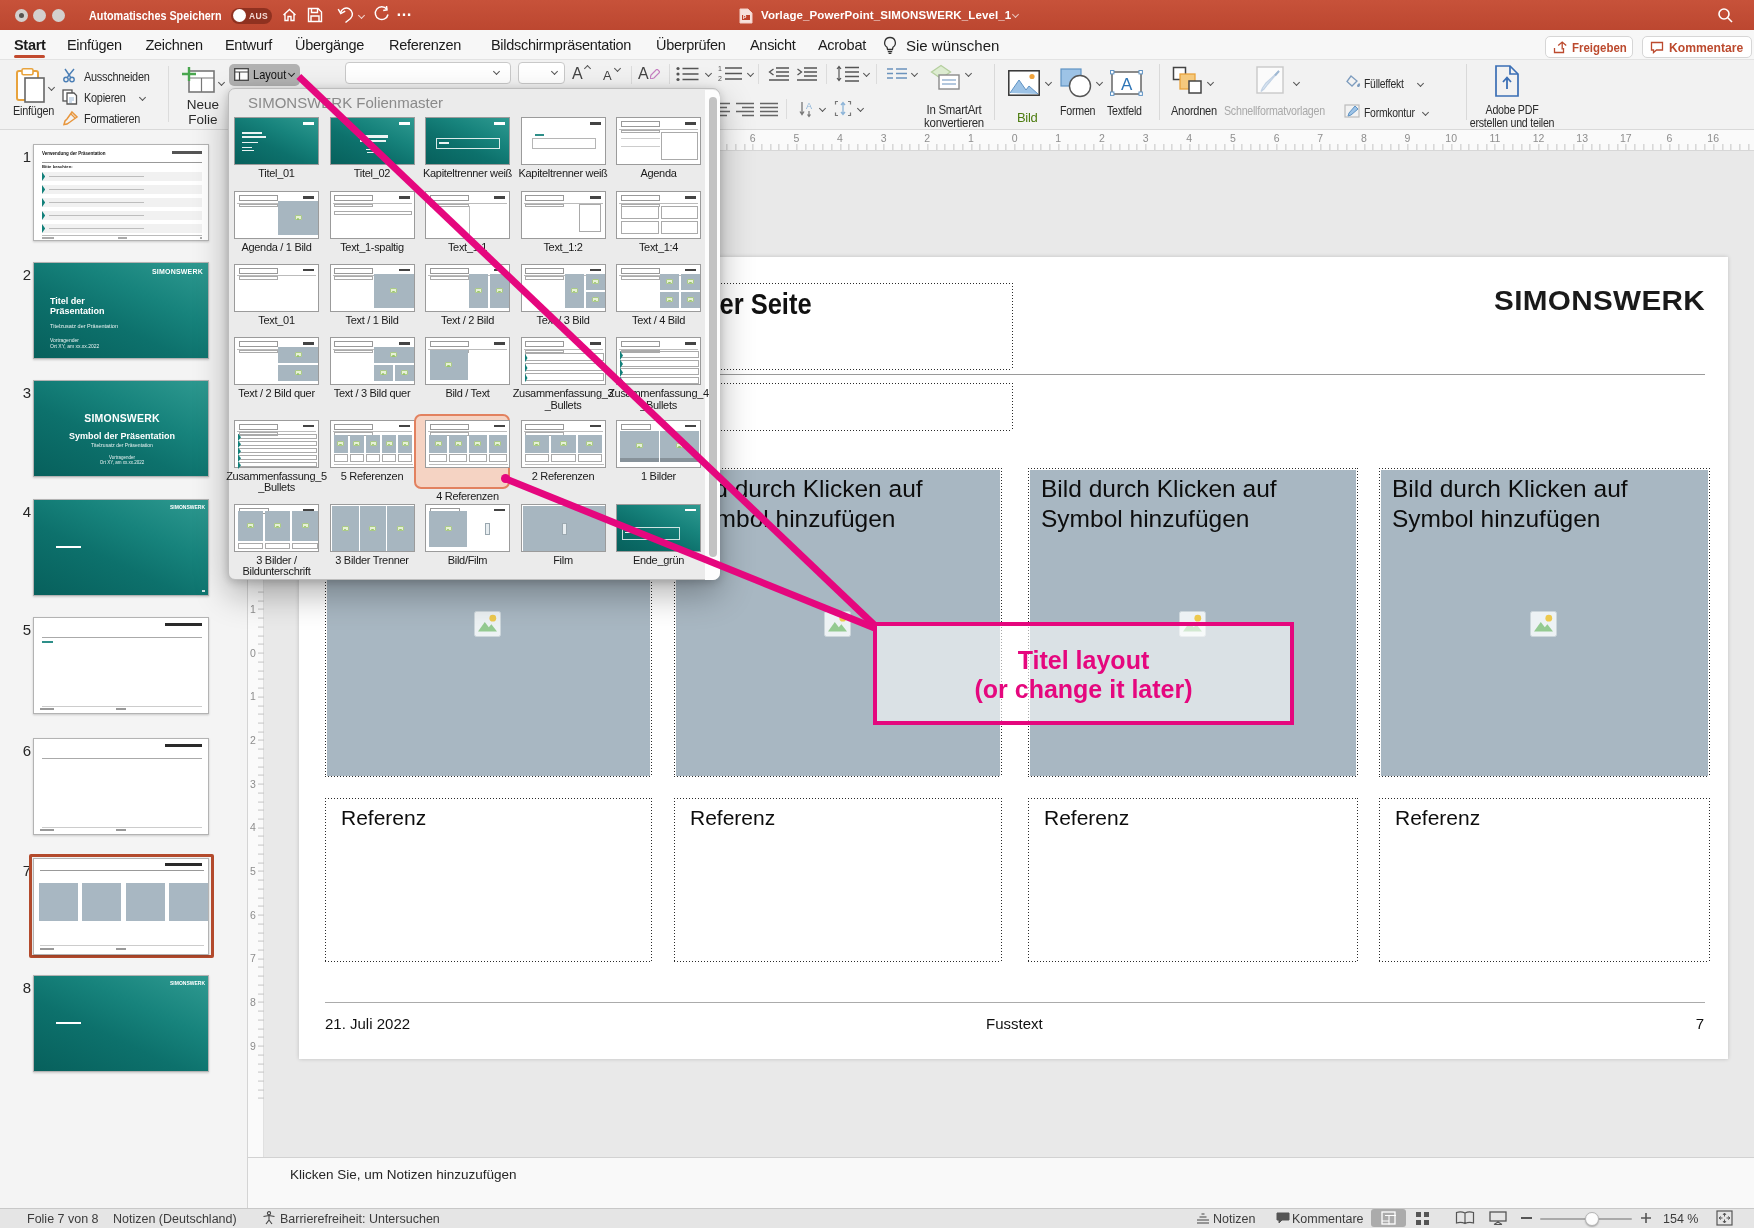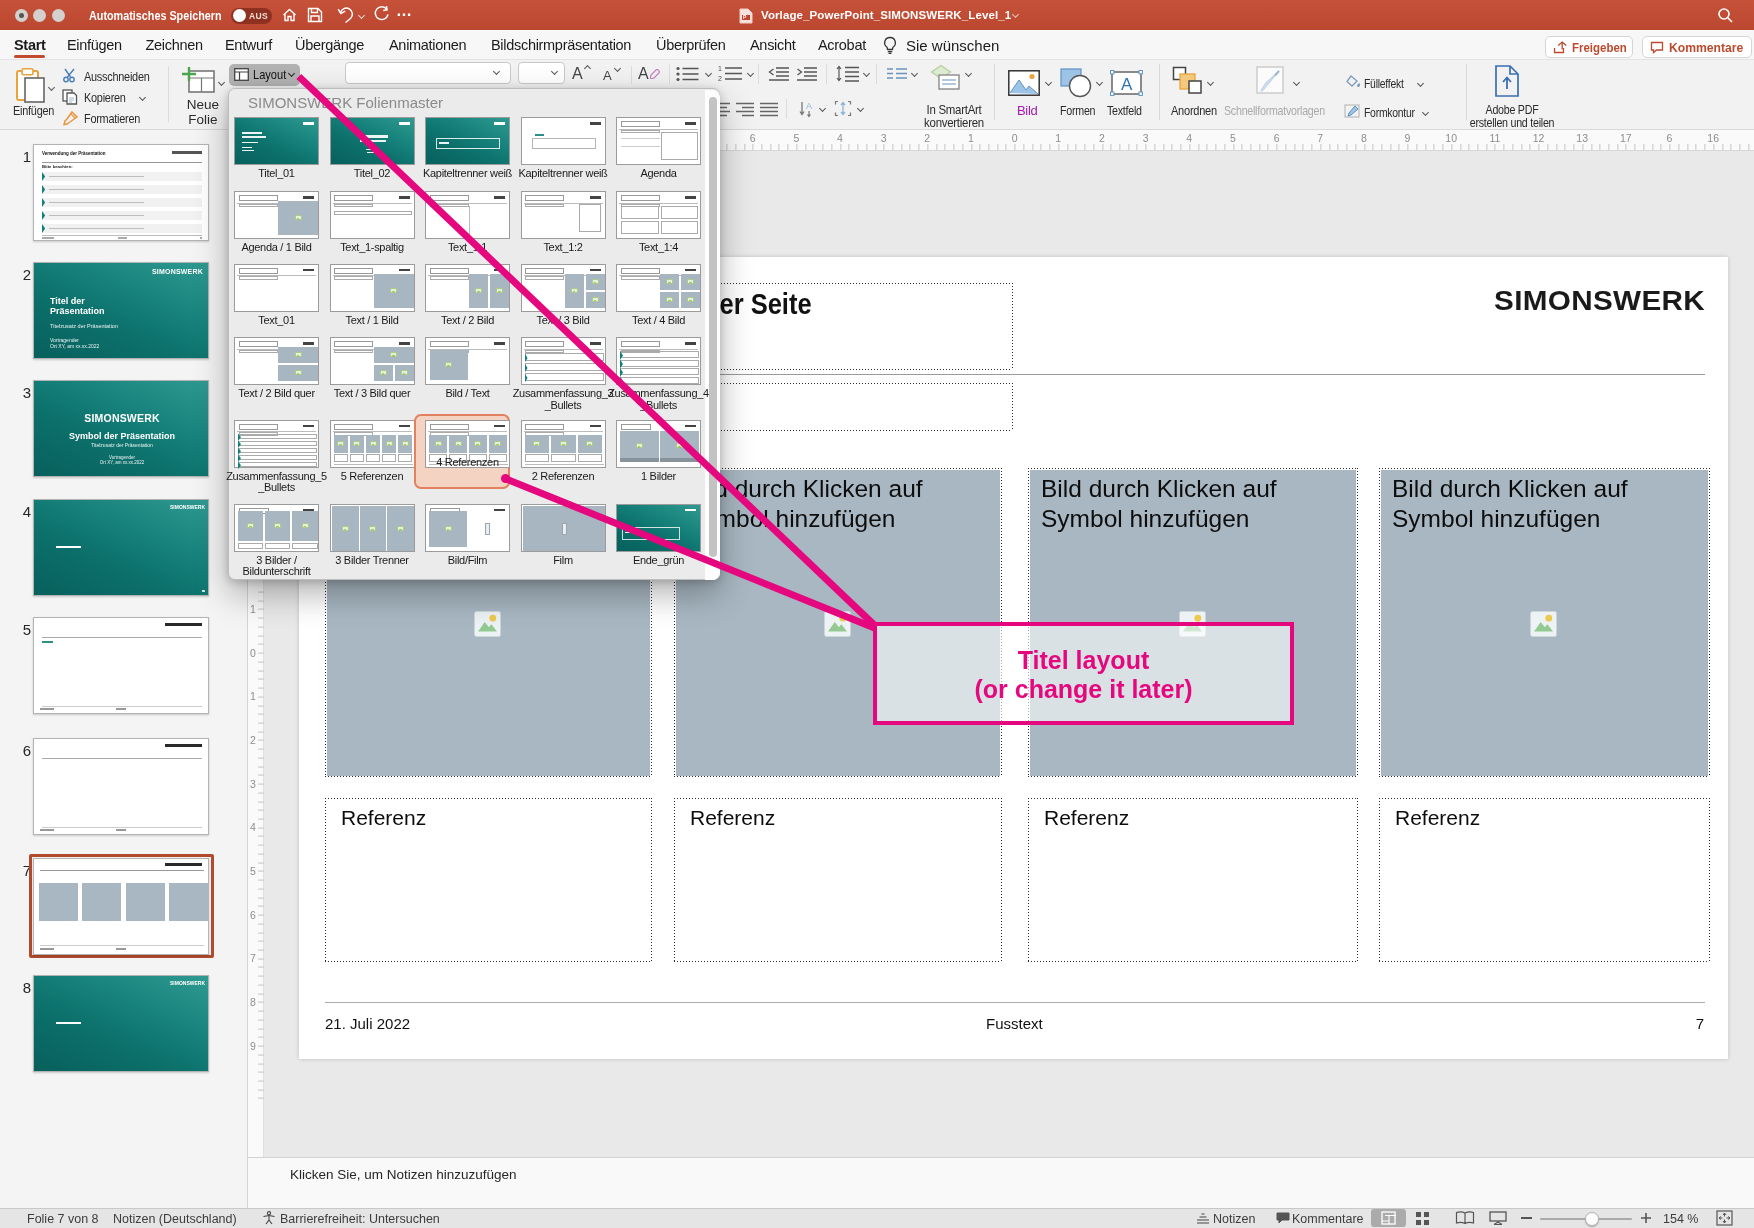--- a/index.html
+++ b/index.html
@@ -63,21 +63,21 @@
       <circle cx="7" cy="7" r="5" fill="none" stroke="#fff" stroke-width="1.6"></circle>
       <path d="M10.8 10.8 L15 15" stroke="#fff" stroke-width="1.6"></path>
     </svg>
   </div>
 <div style="position:absolute;left:0px;top:30px;width:1754px;height:30px;background:#f7f7f7;border-bottom:1px solid #e3e3e3;"></div>
 <div style="position:absolute;left:14px;top:37px;white-space:nowrap;font-size:14.5px;letter-spacing:-0.3px;color:#1b1b1b;font-weight:700;">Start</div>
 <div style="position:absolute;left:67px;top:37px;white-space:nowrap;font-size:14.5px;letter-spacing:-0.3px;color:#1b1b1b;font-weight:400;">Einfügen</div>
 <div style="position:absolute;left:145.5px;top:37px;white-space:nowrap;font-size:14.5px;letter-spacing:-0.3px;color:#1b1b1b;font-weight:400;">Zeichnen</div>
 <div style="position:absolute;left:225px;top:37px;white-space:nowrap;font-size:14.5px;letter-spacing:-0.3px;color:#1b1b1b;font-weight:400;">Entwurf</div>
 <div style="position:absolute;left:295px;top:37px;white-space:nowrap;font-size:14.5px;letter-spacing:-0.3px;color:#1b1b1b;font-weight:400;">Übergänge</div>
-<div style="position:absolute;left:389px;top:37px;white-space:nowrap;font-size:14.5px;letter-spacing:-0.3px;color:#1b1b1b;font-weight:400;">Animationen</div>
+<div style="position:absolute;left:389px;top:37px;white-space:nowrap;font-size:14.5px;letter-spacing:-0.3px;color:#1b1b1b;font-weight:400;">Referenzen</div>
 <div style="position:absolute;left:491px;top:37px;white-space:nowrap;font-size:14.5px;letter-spacing:-0.3px;color:#1b1b1b;font-weight:400;">Bildschirmpräsentation</div>
 <div style="position:absolute;left:656px;top:37px;white-space:nowrap;font-size:14.5px;letter-spacing:-0.3px;color:#1b1b1b;font-weight:400;">Überprüfen</div>
 <div style="position:absolute;left:750px;top:37px;white-space:nowrap;font-size:14.5px;letter-spacing:-0.3px;color:#1b1b1b;font-weight:400;">Ansicht</div>
 <div style="position:absolute;left:818px;top:37px;white-space:nowrap;font-size:14.5px;letter-spacing:-0.3px;color:#1b1b1b;font-weight:400;">Acrobat</div>
 <div style="position:absolute;left:14px;top:54.5px;width:31px;height:3px;background:#c24a2e;border-radius:1.5px;"></div>
 <div style="position:absolute;left:882px;top:36px;width:16px;height:18px;">
     <svg width="16" height="18" viewBox="0 0 16 18">
       <path d="M8 1.5 a5.3 5.3 0 0 1 3 9.7 l-.6 2.3 h-4.8 l-.6-2.3 a5.3 5.3 0 0 1 3-9.7 Z" fill="none" stroke="#333" stroke-width="1.3"></path>
       <path d="M5.8 15.6 h4.4 M6.6 17.3 h2.8" stroke="#333" stroke-width="1.2"></path>
     </svg>
@@ -259,21 +259,21 @@
 <span class="chv" style="position:absolute;left:858px;top:106px;"></span>
 <div style="position:absolute;left:994px;top:64px;width:1px;height:56px;background:#d9d9d9;"></div>
 <div style="position:absolute;left:1008px;top:70px;width:32px;height:26px;">
     <svg width="32" height="26" viewBox="0 0 32 26">
       <rect x="0.8" y="0.8" width="30.4" height="24.4" fill="#fff" stroke="#333" stroke-width="1.5"></rect>
       <circle cx="24" cy="6.5" r="2.6" fill="#f0a33c"></circle>
       <path d="M2 23 L11 10 L18 20 L21 16 L30 24" fill="#9dc3e6" stroke="#5f93c4" stroke-width="1"></path>
     </svg>
   </div>
 <span class="chv" style="position:absolute;left:1046px;top:80px;"></span>
-<div style="position:absolute;left:1017px;top:103px;white-space:nowrap;font-size:13px;color:#a21caf;letter-spacing:-0.3px;">Bild</div>
+<div style="position:absolute;left:1017px;top:110px;white-space:nowrap;font-size:13px;color:#4d7c0f;letter-spacing:-0.3px;">Bild</div>
 <div style="position:absolute;left:1060px;top:68px;width:34px;height:30px;">
     <svg width="34" height="30" viewBox="0 0 34 30">
       <rect x="1" y="1" width="20" height="17" fill="#9dc3e6" stroke="#5f93c4" stroke-width="1.2"></rect>
       <circle cx="20" cy="18" r="10.5" fill="#fff" stroke="#555" stroke-width="1.4"></circle>
     </svg>
   </div>
 <span class="chv" style="position:absolute;left:1097px;top:80px;"></span>
 <div style="position:absolute;left:1060px;top:103px;white-space:nowrap;font-size:13px;color:#2b2b2b;letter-spacing:-0.3px;transform:scaleX(.82);transform-origin:0 0;">Formen</div>
 <div style="position:absolute;left:1110px;top:70px;width:33px;height:26px;">
     <svg width="33" height="26" viewBox="0 0 33 26">
@@ -869,21 +869,21 @@
       <div class="ic" style="left:28.65px;top:20.0px;"></div>
       <div style="position:absolute;left:23.0px;top:33.5px;width:18.3px;height:8px;border:1px solid #aaa;"></div>
       <div class="g" style="left:42.800000000000004px;top:14px;width:18.3px;height:18px;"></div>
       <div class="ic" style="left:48.45px;top:20.0px;"></div>
       <div style="position:absolute;left:42.800000000000004px;top:33.5px;width:18.3px;height:8px;border:1px solid #aaa;"></div>
       <div class="g" style="left:62.60000000000001px;top:14px;width:18.3px;height:18px;"></div>
       <div class="ic" style="left:68.25000000000001px;top:20.0px;"></div>
       <div style="position:absolute;left:62.60000000000001px;top:33.5px;width:18.3px;height:8px;border:1px solid #aaa;"></div>
       <div style="position:absolute;left:3px;top:43.5px;width:79px;height:1px;background:#bbb;"></div>
     </div>
-    <div style="position:absolute;left:186px;top:368px;width:105px;font-size:11px;letter-spacing:-0.3px;color:#1a1a1a;text-align:center;line-height:11.5px;">4 Referenzen</div>
+    <div style="position:absolute;left:186px;top:402px;width:105px;font-size:11px;letter-spacing:-0.3px;color:#1a1a1a;text-align:center;line-height:11.5px;">4 Referenzen</div>
     <div style="position:absolute;left:291.5px;top:330.5px;width:85px;height:48px;background:#fff;border:1px solid #9b9b9b;">
       <div class="lg"></div>
       <div class="t1"></div>
       <div class="hr1"></div>
       <div class="t2"></div>
       <div class="g" style="left:3.2px;top:14px;width:24.5px;height:18px;"></div>
       <div class="ic" style="left:11.95px;top:20.0px;"></div>
       <div style="position:absolute;left:3.2px;top:33.5px;width:24.5px;height:8px;border:1px solid #aaa;"></div>
       <div class="g" style="left:29.7px;top:14px;width:24.5px;height:18px;"></div>
       <div class="ic" style="left:38.45px;top:20.0px;"></div>

